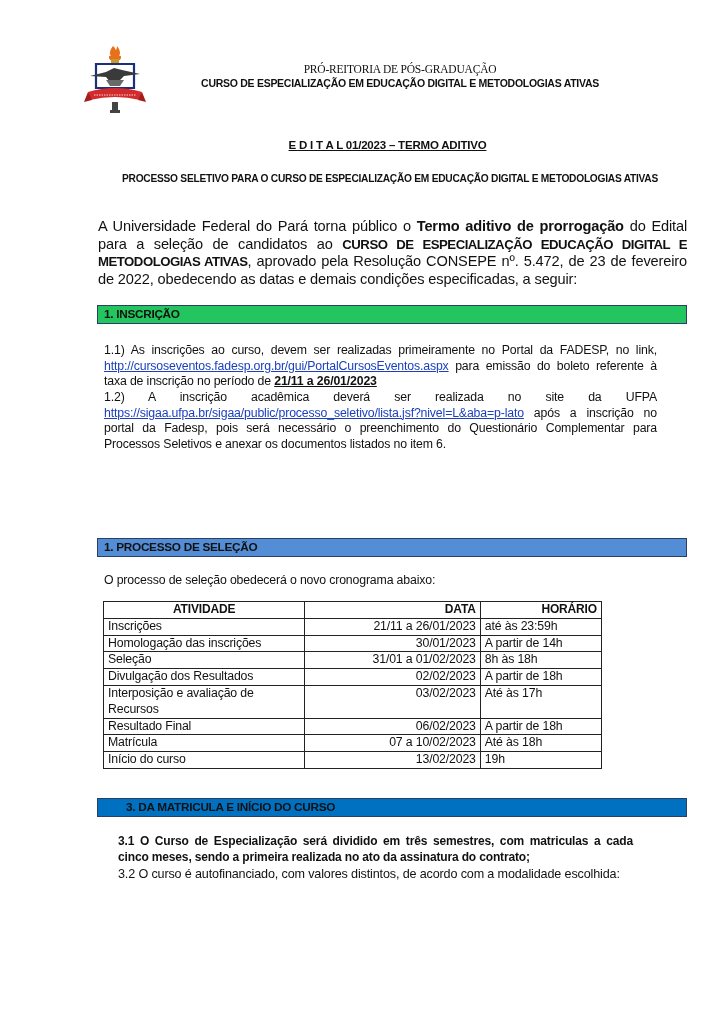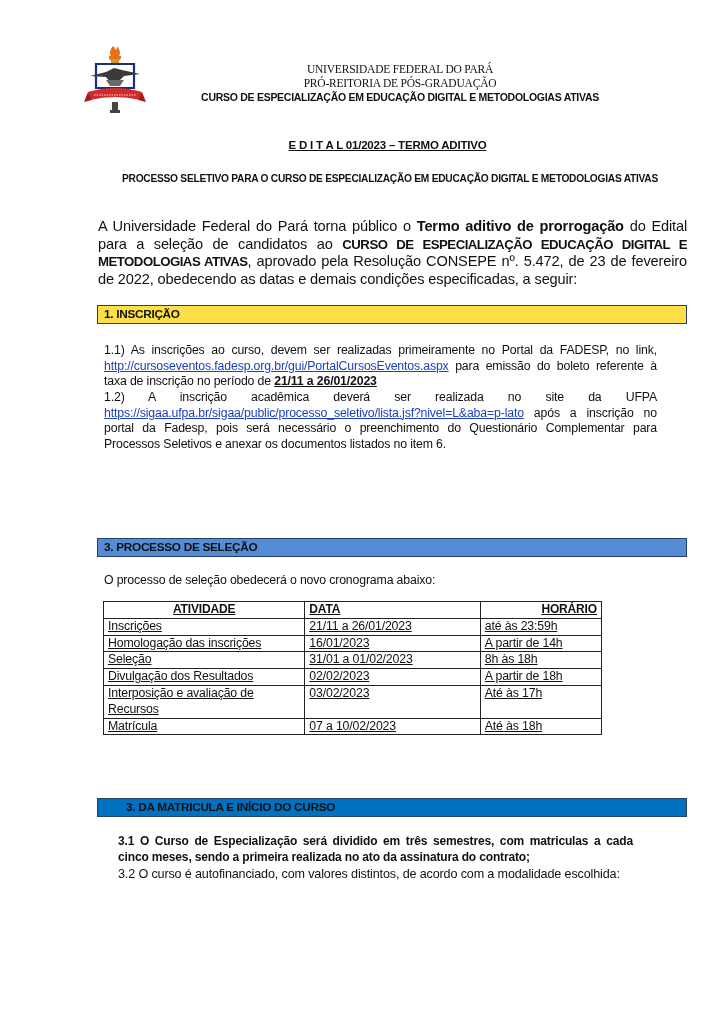--- a/index.html
+++ b/index.html
@@ -13,38 +13,38 @@
 
   .edital-title { position: absolute; left: 100px; top: 139px; width: 575px; text-align: center; font-weight: bold; font-size: 11.5px; text-decoration: underline; letter-spacing: -0.2px; }
 
   .subtitle { position: absolute; left: 110px; top: 172px; width: 560px; text-align: center; font-weight: bold; font-size: 10.2px; line-height: 13.5px; letter-spacing: -0.25px; }
 
   .intro { position: absolute; left: 98px; top: 218px; width: 589px; font-size: 14.6px; line-height: 17.5px; text-align: justify; letter-spacing: -0.15px; }
   .intro b { font-weight: bold; }
   .intro .cond { font-size: 13.2px; letter-spacing: -0.5px; }
 
   .section-bar { position: absolute; left: 97px; width: 590px; height: 19px; border: 1px solid #2b3f66; box-sizing: border-box; font-weight: bold; font-size: 11.8px; line-height: 17px; padding-left: 6px; color: #111; letter-spacing: -0.3px; }
-  .bar-1 { top: 305px; background: #fde047; }
+  .bar-1 { top: 305px; background: #22c55e; }
   .bar-2 { top: 538px; background: #538dd5; }
   .bar-3 { top: 798px; background: #0070c0; padding-left: 28px; }
 
   .para { position: absolute; left: 104px; width: 553px; font-size: 12.3px; line-height: 15.6px; text-align: justify; letter-spacing: -0.15px; }
   .para a { color: #1a3fbf; text-decoration: underline; }
   .para .ul-b { font-weight: bold; text-decoration: underline; }
   .p-11 { top: 343px; }
   .p-12 { top: 390px; }
   .p-13 { top: 456px; }
 
   .sel-intro { position: absolute; left: 104px; top: 573px; font-size: 12.3px; letter-spacing: -0.15px; }
 
-  table.sched { position: absolute; left: 103px; top: 601px; width: 499px; border-collapse: collapse; font-size: 12.3px; letter-spacing: -0.15px; text-decoration: underline; }
+  table.sched { position: absolute; left: 103px; top: 601px; width: 499px; border-collapse: collapse; font-size: 12.3px; letter-spacing: -0.15px; }
   table.sched th, table.sched td { border: 1px solid #222; padding: 0 4px; line-height: 15.8px; vertical-align: top; }
   table.sched th { font-weight: bold; font-size: 12px; }
   .c-act { width: 194px; }
-  .c-date { width: 168px; text-align: left; }
+  .c-date { width: 168px; text-align: right; }
   .c-time { width: 113px; }
   th.c-act { text-align: center; padding-left: 30px; }
   th.c-time { text-align: right; }
 
   .p-31 { top: 833px; left: 118px; width: 515px; font-size: 12px; line-height: 16px; font-weight: bold; }
   .p-32 { top: 866px; left: 118px; width: 515px; font-size: 12.6px; line-height: 16px; }
 </style>
 </head>
 <body>
 
@@ -63,82 +63,91 @@
     <path d="M4 48 L0 58 L8 56 Z" fill="#a51c1c"></path>
     <path d="M58 48 L62 58 L54 56 Z" fill="#a51c1c"></path>
     <line x1="10" y1="51" x2="52" y2="51" stroke="#ffffff" stroke-width="0.8" stroke-dasharray="1.5 1"></line>
 
     <rect x="28" y="58" width="6" height="8" fill="#444"></rect>
     <rect x="26" y="66" width="10" height="3" fill="#444"></rect>
   </svg>
 </div>
 
 <div class="head-block">
-  <div class="head-serif">UNIVERSIDADE FEDERAL DO PARÁ</div>
   <div class="head-serif">PRÓ-REITORIA DE PÓS-GRADUAÇÃO</div>
   <div class="head-course">CURSO DE ESPECIALIZAÇÃO EM EDUCAÇÃO DIGITAL E METODOLOGIAS ATIVAS</div>
 </div>
 
 <div class="edital-title">E D I T A L 01/2023 – TERMO ADITIVO</div>
 
 <div class="subtitle">PROCESSO SELETIVO PARA O CURSO DE ESPECIALIZAÇÃO EM EDUCAÇÃO DIGITAL E METODOLOGIAS ATIVAS</div>
 
 <div class="intro"><span>A Universidade Federal do Pará torna público o </span><b>Termo aditivo de prorrogação</b><span> do Edital para a seleção de candidatos ao </span><b class="cond">CURSO DE ESPECIALIZAÇÃO EDUCAÇÃO DIGITAL E METODOLOGIAS ATIVAS</b><span>, aprovado pela Resolução CONSEPE nº. 5.472, de 23 de fevereiro de 2022, obedecendo as datas e demais condições especificadas, a seguir:</span></div>
 
 <div class="section-bar bar-1">1. INSCRIÇÃO</div>
 
 <div class="para p-11"><span>1.1) As inscrições ao curso, devem ser realizadas primeiramente no Portal da FADESP, no link, </span><a>http://cursoseventos.fadesp.org.br/gui/PortalCursosEventos.aspx</a><span> para emissão do boleto referente à taxa de inscrição no período de </span><span class="ul-b">21/11 a 26/01/2023</span></div>
 
 <div class="para p-12"><span>1.2) A inscrição acadêmica deverá ser realizada no site da UFPA </span><a>https://sigaa.ufpa.br/sigaa/public/processo_seletivo/lista.jsf?nivel=L&amp;aba=p-lato</a><span> após a inscrição no portal da Fadesp, pois será necessário o preenchimento do Questionário Complementar para Processos Seletivos e anexar os documentos listados no item 6.</span></div>
 
 <div class="para p-13">
   </div>
 
-<div class="section-bar bar-2">3. PROCESSO DE SELEÇÃO</div>
+<div class="section-bar bar-2">1. PROCESSO DE SELEÇÃO</div>
 
 <div class="sel-intro">O processo de seleção obedecerá o novo cronograma abaixo:</div>
 
 <table class="sched">
   <thead>
     <tr>
       <th class="c-act">ATIVIDADE</th>
       <th class="c-date">DATA</th>
       <th class="c-time">HORÁRIO</th>
     </tr>
   </thead>
   <tbody>
     <tr>
       <td class="c-act">Inscrições</td>
       <td class="c-date">21/11 a 26/01/2023</td>
       <td class="c-time">até às 23:59h</td>
     </tr>
     <tr>
       <td class="c-act">Homologação das inscrições</td>
-      <td class="c-date">16/01/2023</td>
+      <td class="c-date">30/01/2023</td>
       <td class="c-time">A partir de 14h</td>
     </tr>
     <tr>
       <td class="c-act">Seleção</td>
       <td class="c-date">31/01 a 01/02/2023</td>
       <td class="c-time">8h às 18h</td>
     </tr>
     <tr>
       <td class="c-act">Divulgação dos Resultados</td>
       <td class="c-date">02/02/2023</td>
       <td class="c-time">A partir de 18h</td>
     </tr>
     <tr>
       <td class="c-act">Interposição e avaliação de Recursos</td>
       <td class="c-date">03/02/2023</td>
       <td class="c-time">Até às 17h</td>
     </tr>
     <tr>
+      <td class="c-act">Resultado Final</td>
+      <td class="c-date">06/02/2023</td>
+      <td class="c-time">A partir de 18h</td>
+    </tr>
+    <tr>
       <td class="c-act">Matrícula</td>
       <td class="c-date">07 a 10/02/2023</td>
       <td class="c-time">Até às 18h</td>
+    </tr>
+    <tr>
+      <td class="c-act">Início do curso</td>
+      <td class="c-date">13/02/2023</td>
+      <td class="c-time">19h</td>
     </tr>
   </tbody>
 </table>
 
 <div class="section-bar bar-3">3.  DA MATRICULA E INÍCIO DO CURSO</div>
 
 <div class="para p-31">3.1 O Curso de Especialização será dividido em três semestres, com matriculas a cada cinco meses, sendo a primeira realizada no ato da assinatura do contrato;</div>
 <div class="para p-32">3.2 O curso é autofinanciado, com valores distintos, de acordo com a modalidade escolhida:</div>
 
 </body></html>

